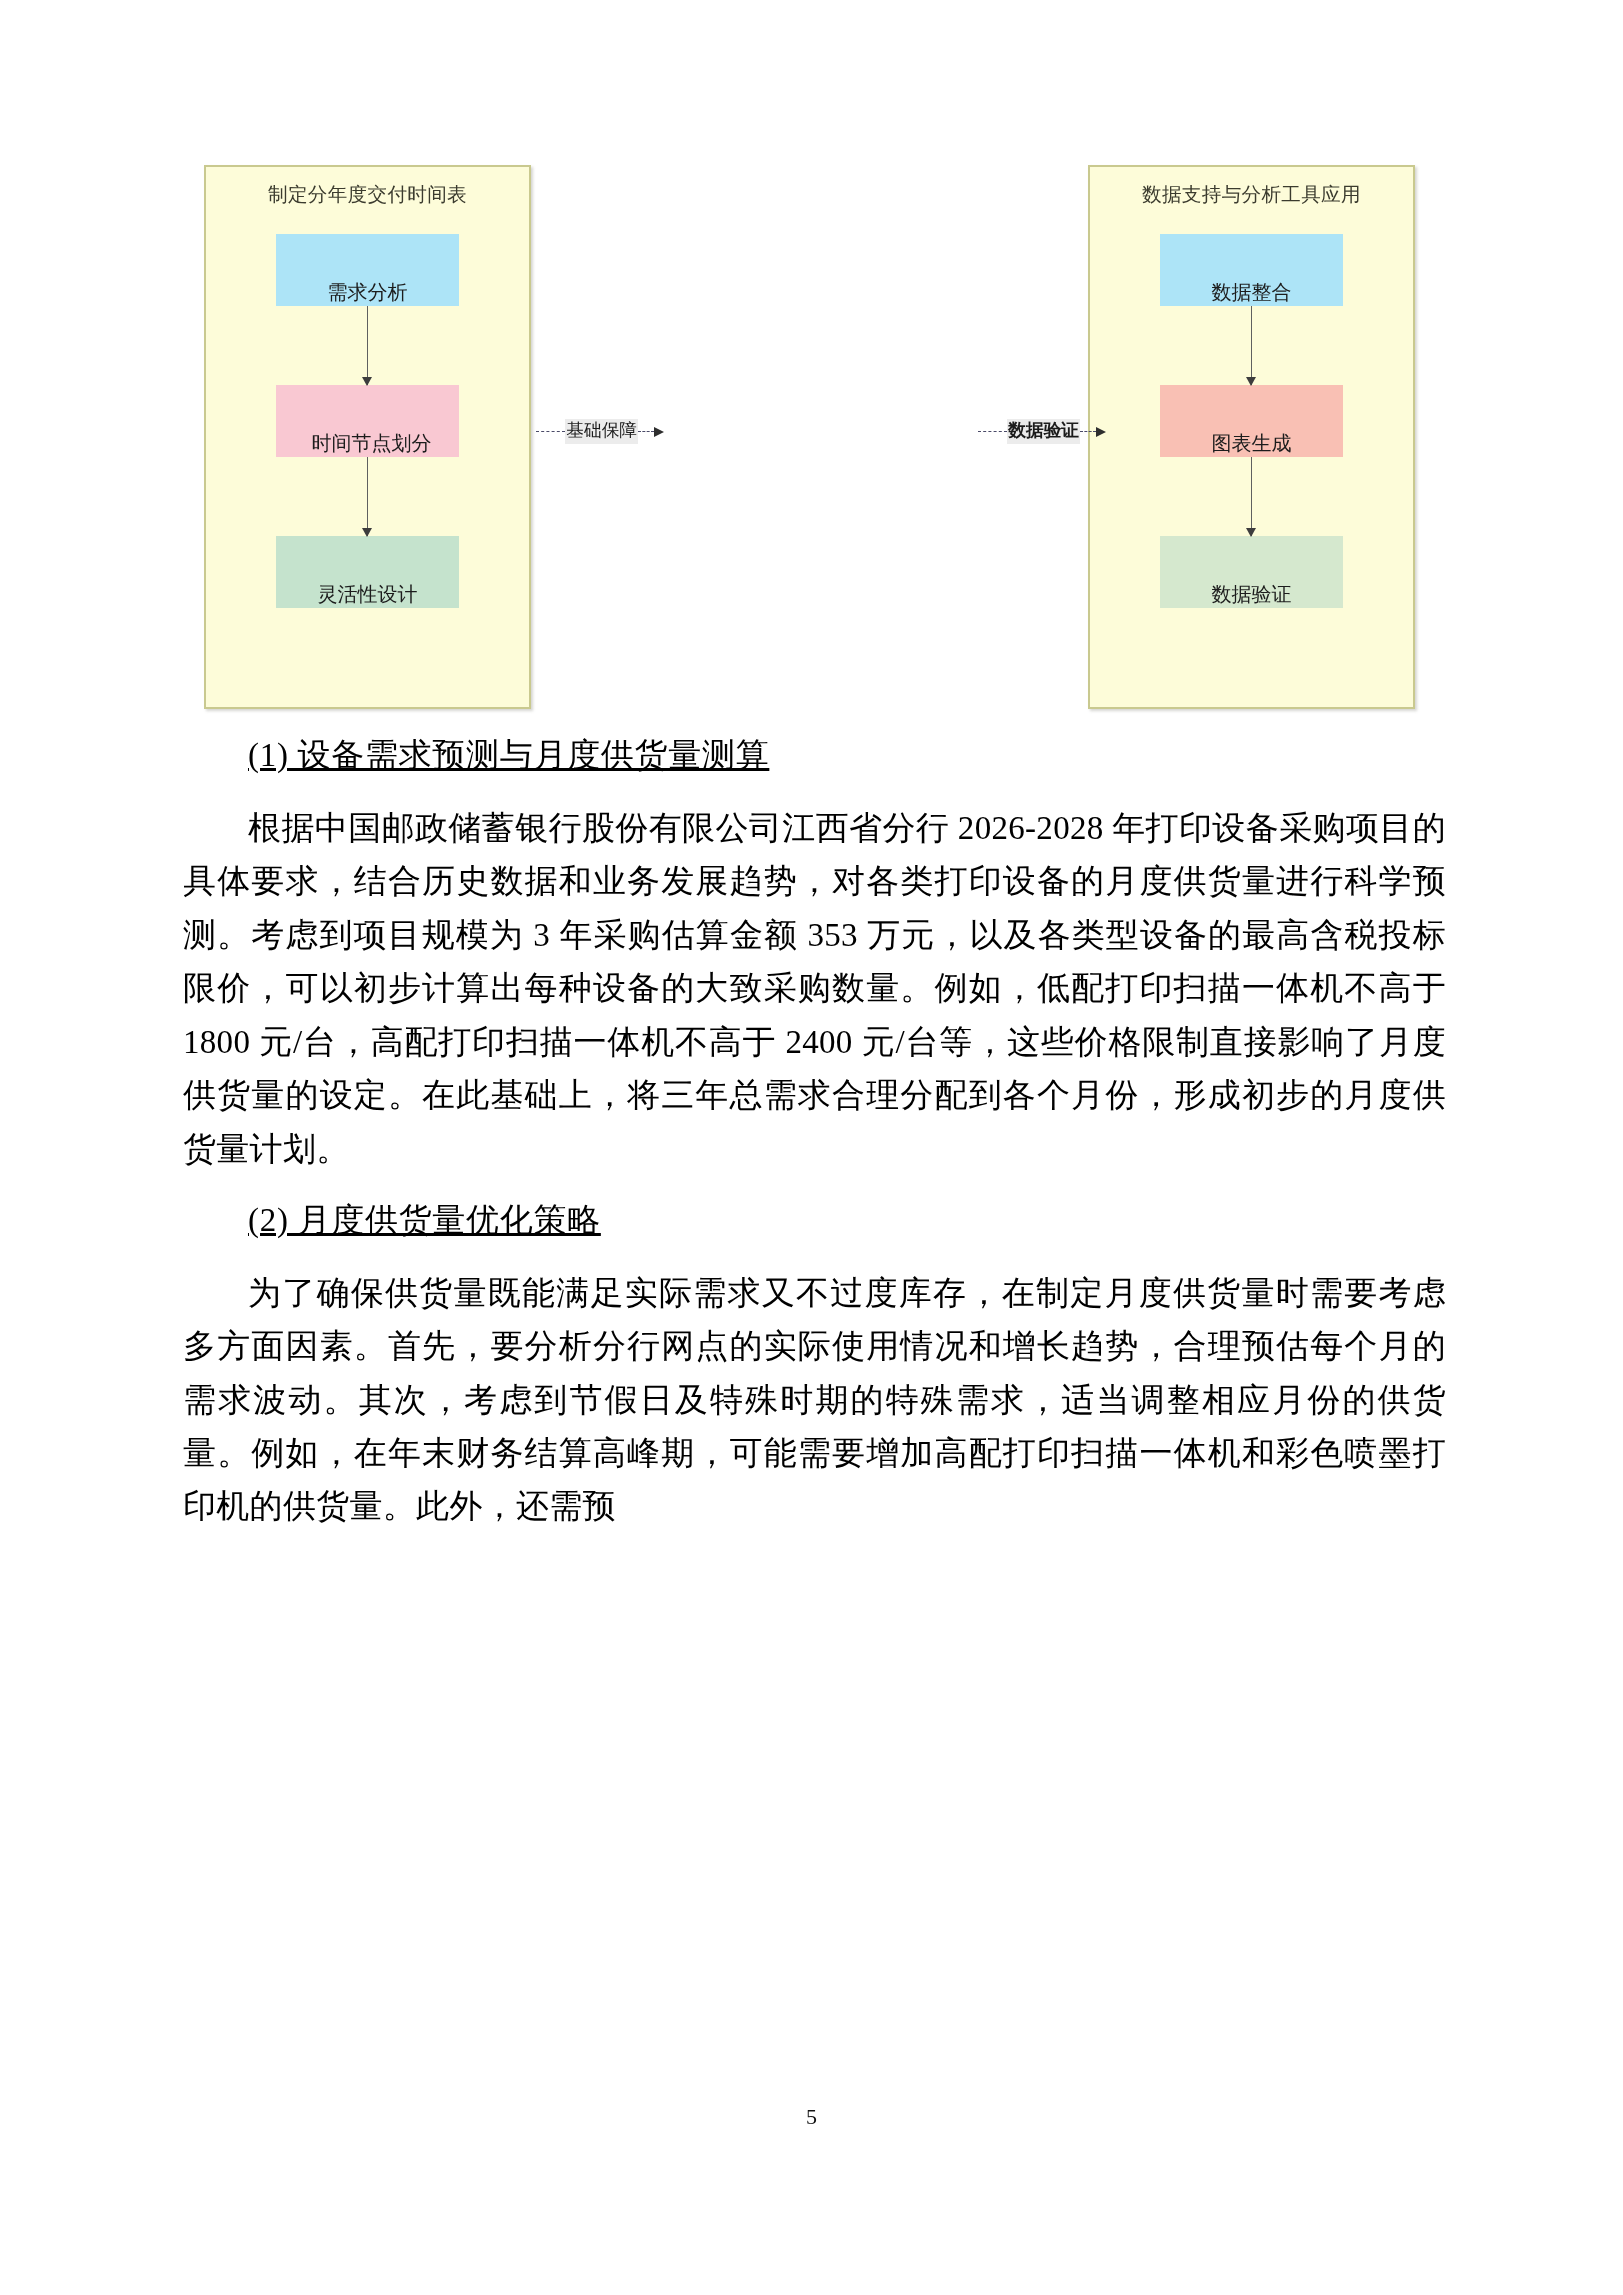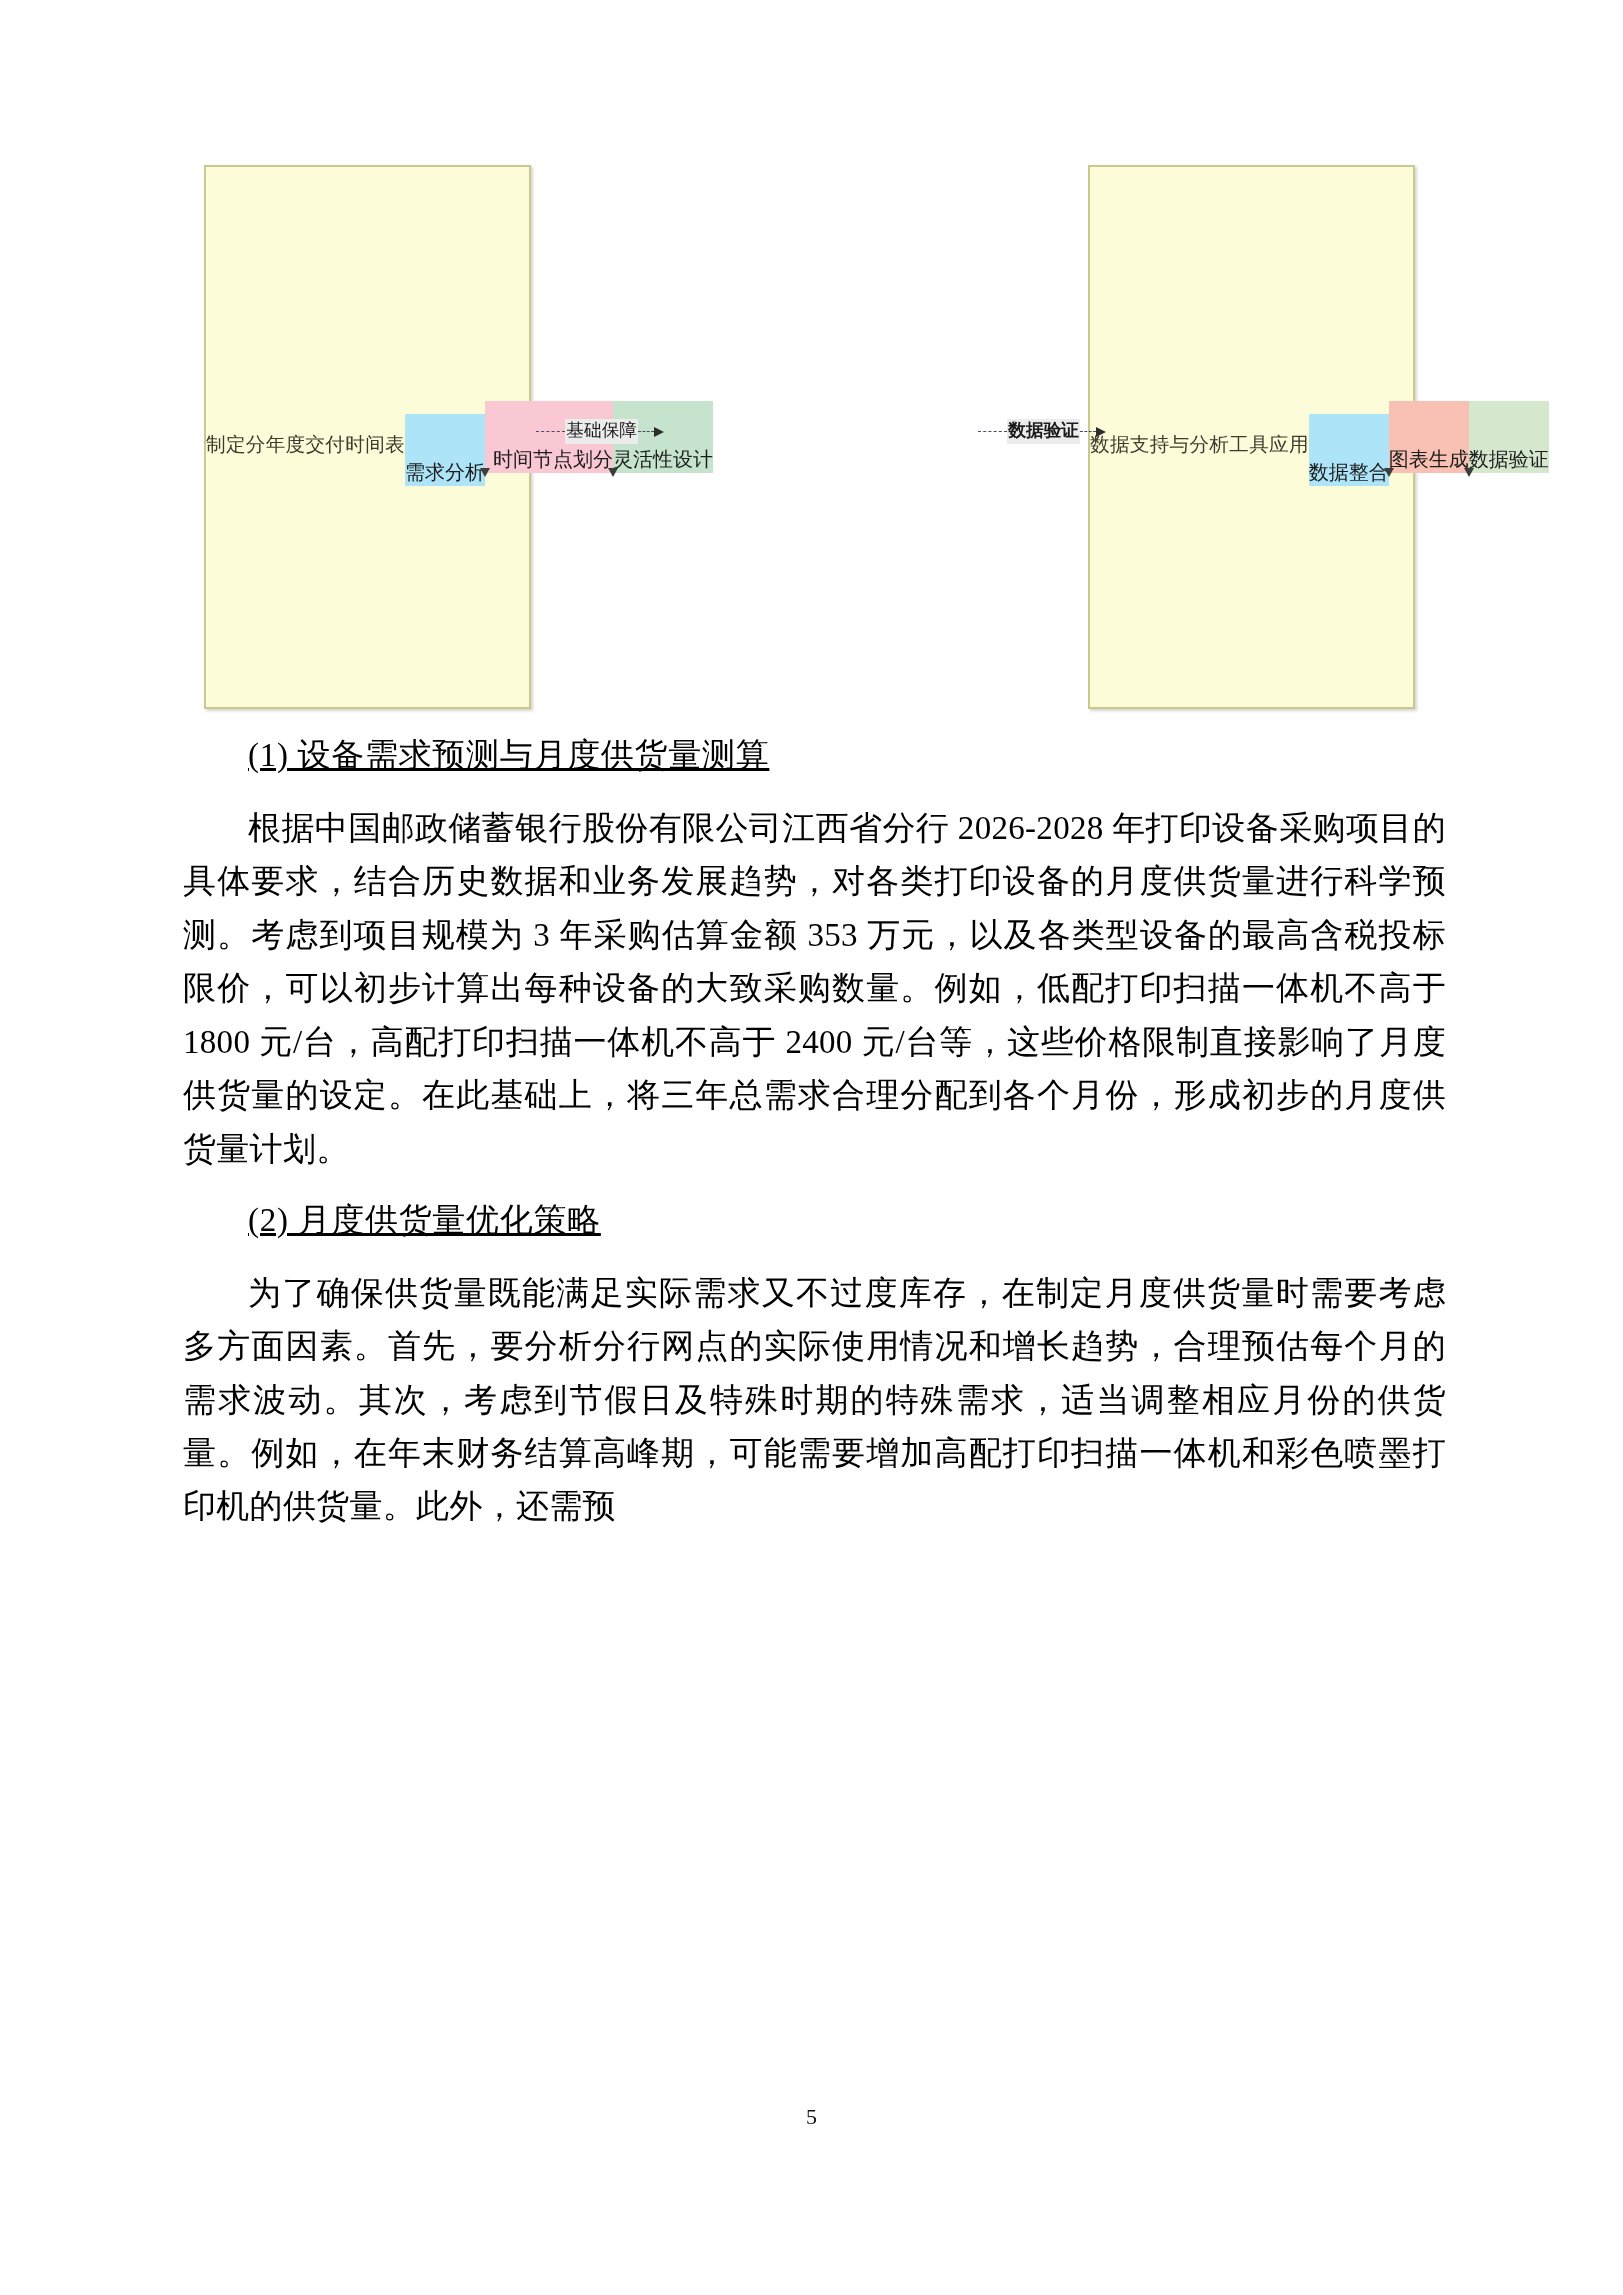--- a/index.html
+++ b/index.html
@@ -31,21 +31,21 @@
     width: 100%;
     position: relative;
   }
   .panel {
     width: 327px;
     background: #fdfcd9;
     border: 2px solid #c9c98f;
     box-sizing: border-box;
     position: relative;
     display: flex;
-    flex-direction: row;
+    flex-direction: column;
     align-items: center;
     box-shadow: 2px 2px 2.6px rgba(120,120,110,0.30);
   }
   .panel-title {
     font-family: "DejaVu Sans", "Liberation Sans", sans-serif;
     font-size: 19.6px;
     color: #3b3b2e;
     margin-top: 14.4px;
     margin-bottom: 0;
     letter-spacing: 0.3px;

